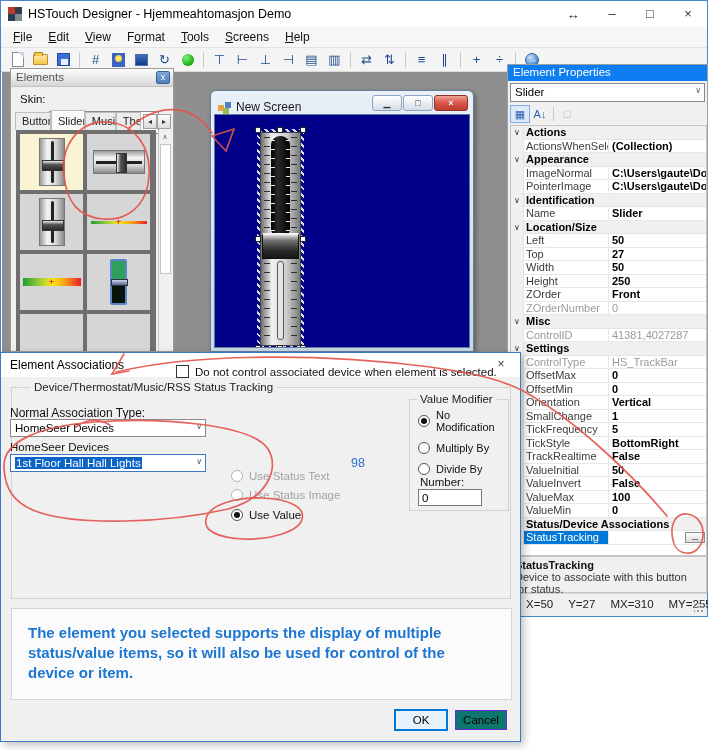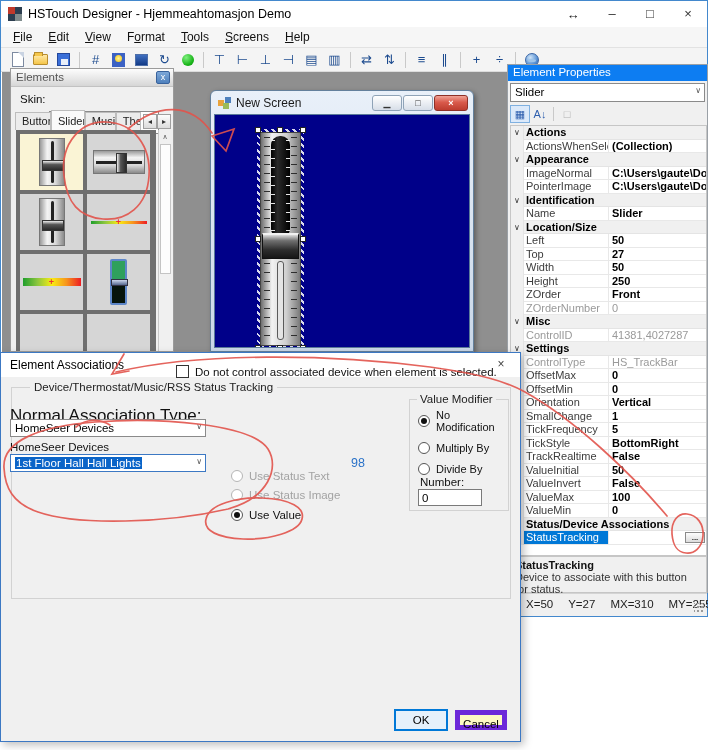--- a/index.html
+++ b/index.html
@@ -75,21 +75,21 @@
   .th-line { width:56px; height:3px; background:linear-gradient(90deg,#1f9e2c,#8cc63f,#f7ec13,#f7941d,#ed1c24); position:relative; }
   .th-bar { width:58px; height:8px; background:linear-gradient(90deg,#1f9e2c,#8cc63f,#f7ec13,#f7941d,#ed1c24); position:relative; }
   .th-line:after, .th-bar:after { content:"+"; position:absolute; left:50%; top:50%; transform:translate(-50%,-55%); color:#e33; font-size:9px; font-weight:bold; }
   .th-blue { width:17px; height:46px; border:2px solid #5d86c8; background:linear-gradient(#2fa05c 0 42%, #0a3a1f 42% 50%, #06140c 50%); border-radius:2px; position:relative; }
   .th-blue:after { content:""; position:absolute; left:-1px; top:44%; width:15px; height:5px; background:linear-gradient(#cdd8ee,#55688f); border:1px solid #334; }
   .th-none { width:1px; height:1px; }
 
   
   #screenwin { position:absolute; left:210px; top:90px; width:264px; height:262px; z-index:6;
     background:linear-gradient(#e9f0f9,#c9d7e8); border:1px solid #64809c; border-radius:6px 6px 0 0; box-shadow:2px 2px 5px rgba(0,0,0,.35); }
-  #screenwin .wtitle { height:23px; display:flex; align-items:center; padding-left:7px; font-size:12px; color:#1a1a1a; }
+  #screenwin .wtitle { height:23px; display:flex; align-items:flex-end; padding-left:7px; font-size:12px; color:#1a1a1a; }
   .wicon { width:13px; height:12px; margin-right:5px; position:relative; }
   .wicon i{ position:absolute; width:6px; height:6px; }
   .wicon .a{ left:0; top:3px; background:#e8a33d;} .wicon .b{ right:0; top:0; background:#4f81bd;} .wicon .c{ right:2px; bottom:0; background:#9bbb59;}
   #screenwin .wbtns { position:absolute; right:5px; top:4px; display:flex; gap:1px; }
   .wb { width:30px; height:16px; border:1px solid #8fa3b7; border-radius:3px; background:linear-gradient(#ffffff,#d7dee8); text-align:center; line-height:14px; font-size:9px; color:#333; }
   .wb.close { width:34px; background:linear-gradient(#f0a396,#d95a4b 45%,#bd3d2f); border-color:#8e3127; color:#fff; font-weight:bold; }
   #canvas { position:absolute; left:3px; top:23px; width:256px; height:234px; background:#000089; border:1px solid #5a7a99; overflow:hidden; }
 
   
   #slider-el { position:absolute; left:42px; top:14px; width:47px; height:220px;
@@ -130,39 +130,39 @@
 
   
   #dialog { position:absolute; left:0px; top:352px; width:521px; height:390px; background:#f0f0f0; border:1px solid #3c78c3; z-index:30; box-shadow:3px 3px 8px rgba(0,0,0,.25); }
   #dlg-title { height:24px; background:#fff; position:relative; }
   #dlg-title .t { position:absolute; left:9px; top:5px; font-size:12px; color:#000; }
   #dlg-close { position:absolute; right:10px; top:4px; width:18px; height:16px; text-align:center; font-size:12px; color:#444; }
   #dlg-group { position:absolute; left:10px; top:34px; width:500px; height:212px; border:1px solid #d2d2d2; }
   #dlg-group .glabel { position:absolute; left:18px; top:-7px; background:#f0f0f0; padding:0 4px; font-size:11.5px; color:#222; }
   #dlg-check { position:absolute; left:175px; top:12px; display:flex; align-items:center; font-size:11.5px; color:#111; }
   .cbox { width:13px; height:13px; background:#fff; border:1px solid #333; margin-right:6px; flex:none; }
-  #lbl-assoc { position:absolute; left:9px; top:53px; font-size:17px; color:#111; }
+  #lbl-assoc { position:absolute; left:9px; top:53px; font-size:12px; color:#111; }
   #combo-assoc { position:absolute; left:9px; top:66px; width:196px; height:18px; }
   #lbl-hsdev { position:absolute; left:9px; top:88px; font-size:11.5px; color:#111; }
   #combo-dev { position:absolute; left:9px; top:101px; width:196px; height:18px; border-color:#3c78c3; }
   #combo-dev .hl { background:#0a64c8; color:#fff; padding:0 1px; }
   .radio { width:12px; height:12px; border-radius:50%; border:1px solid #555; background:#fff; margin-right:6px; position:relative; flex:none; }
   .radio.on:after { content:""; position:absolute; left:2px; top:2px; width:6px; height:6px; border-radius:50%; background:#111; }
   .radio.dis { border-color:#b5b5b5; }
   .radiorow { position:absolute; display:flex; align-items:center; font-size:11.5px; color:#111; }
   .radiorow.dis { color:#a3a3a3; }
   #val98 { position:absolute; left:350px; top:103px; font-size:12.5px; color:#2a72c8; }
   #vm-group { position:absolute; left:408px; top:46px; width:100px; height:112px; border:1px solid #d2d2d2; }
   #vm-group .glabel { position:absolute; left:7px; top:-7px; background:#f0f0f0; padding:0 3px; font-size:11.5px; color:#222; }
   .vm-radio { position:relative; display:flex; align-items:center; font-size:11px; color:#111; margin:9px 0 0 8px; }
   #vm-numlbl { position:absolute; left:10px; top:76px; font-size:11.5px; color:#111; }
   #vm-num { position:absolute; left:8px; top:89px; width:64px; height:17px; background:#fff; border:1px solid #7a7a7a; font-size:11.5px; padding:2px 3px; }
   #infopanel { position:absolute; left:10px; top:255px; width:501px; height:92px; background:#fbfbfb; border:1px solid #d0d7de; }
   #infotext { margin:14px 16px; width:462px; font-size:15px; font-weight:bold; color:#1d76d2; line-height:1.32; }
-  .dlgbtn { position:absolute; width:52px; height:20px; background:#fef9c3; border:5px solid #6d28d9; font-size:11.5px; text-align:center; line-height:18px; color:#000; }
+  .dlgbtn { position:absolute; width:52px; height:20px; background:#0f766e; border:1px solid #6d28d9; font-size:11.5px; text-align:center; line-height:18px; color:#000; }
   #btn-ok { left:394px; top:357px; border:1px solid #0078d7; box-shadow:0 0 0 1px #0078d7; background:#e5f1fb; }
   #btn-cancel { left:454px; top:357px; }
 
   
   #redsvg { position:absolute; left:0; top:0; z-index:50; pointer-events:none; }
 </style>
 </head>
 <body>
 
 <div id="app">
@@ -575,20 +575,23 @@
             <span class="radio"></span>
             <span>Multiply By</span>
           </div>
           <div class="vm-radio">
             <span class="radio"></span>
             <span>Divide By</span>
           </div>
         </div>
       <div id="vm-numlbl">Number:</div>
       <div id="vm-num">0</div>
+    </div>
+    <div id="infopanel">
+      <div id="infotext">The element you selected supports the display of multiple status/value items, so it will also be used for control of the device or item.</div>
     </div>
     <div id="btn-ok" class="dlgbtn">OK</div>
     <div id="btn-cancel" class="dlgbtn">Cancel</div>
   </div>
 
   <svg id="redsvg" width="708" height="750">
     <g fill="none" stroke="#e2544c" stroke-width="1.7" stroke-linecap="round" opacity="0.9">
       <path d="M 64,176 C 60,142 82,121 106,122 C 134,123 151,146 149,176 C 147,207 126,221 103,219 C 79,217 67,203 64,176 Z"></path>
       <path d="M 128,129 C 158,102 192,103 212,133"></path>
       <path d="M 212,136 L 234,129 L 226,151 Z"></path>

